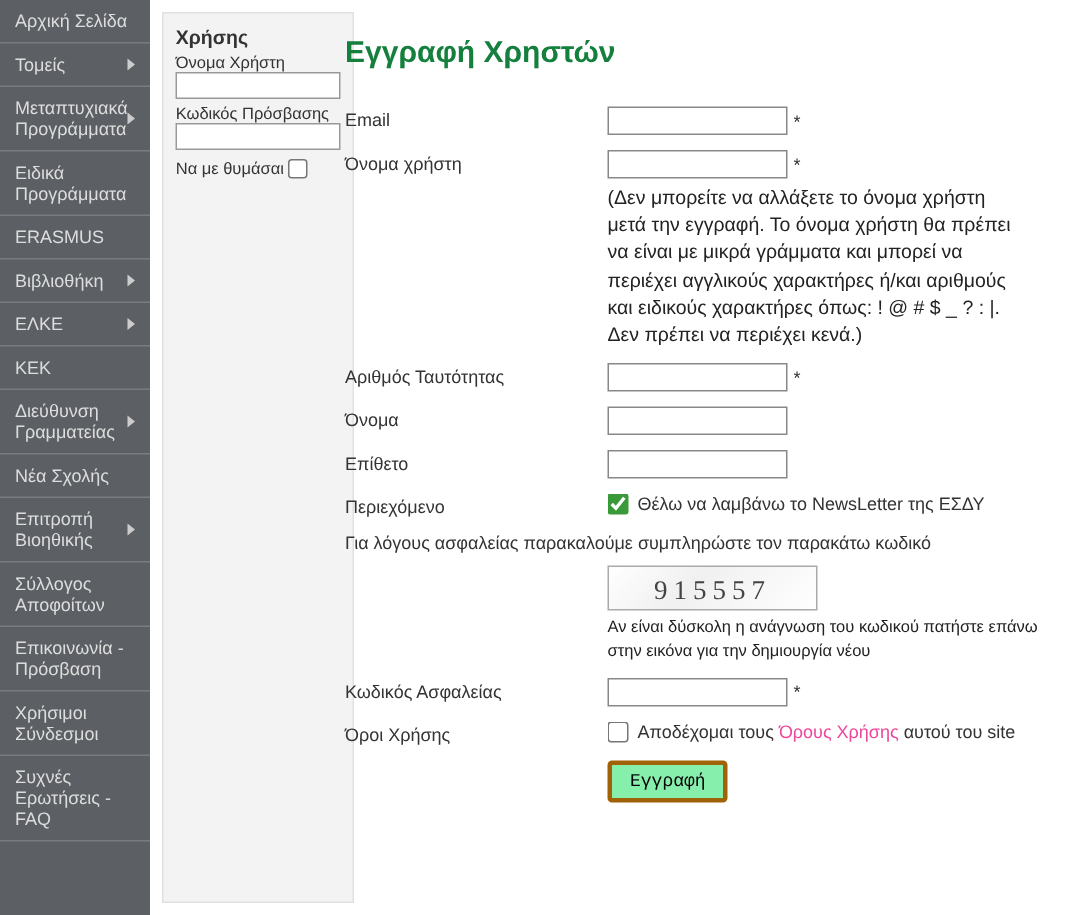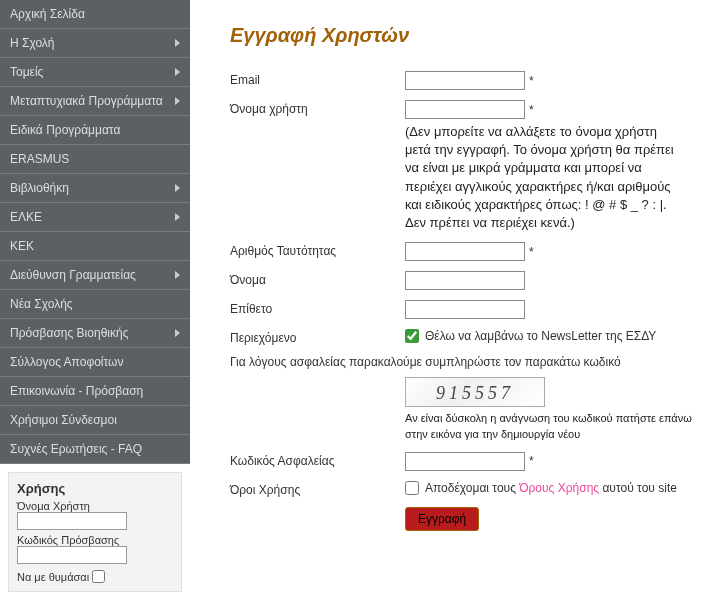--- a/index.html
+++ b/index.html
@@ -1,57 +1,53 @@
 <!DOCTYPE html>
 <html><head>
 <meta charset="utf-8">
 <style>
   * { box-sizing: border-box; margin: 0; padding: 0; }
   body { font-family: Arial, Helvetica, sans-serif; font-size: 12px; color: #333; background: #fff; }
   .page { width: 722px; height: 610px; display: flex; }
-  .sidebar { width: 190px; display: flex; flex-direction: column; }
+  .sidebar { width: 190px; display: flex; flex-direction: row; }
   .nav { background: #5c6065; }
   .nav-item { color: #ddd; padding: 7px 10px; border-bottom: 1px solid #787c80; cursor: pointer; display: flex; justify-content: space-between; align-items: center; }
   .arrow { width: 0; height: 0; border-top: 4px solid transparent; border-bottom: 4px solid transparent; border-left: 5px solid #ccc; }
   .login-box { background: #f3f3f3; border: 1px solid #e0e0e0; margin: 8px; padding: 8px; }
   .login-title { font-weight: bold; font-size: 13px; margin-bottom: 4px; }
   .login-label { font-size: 11px; margin-top: 4px; display: block; }
   .login-input { width: 110px; border: 1px solid #999; height: 18px; font-size: 11px; padding: 1px 3px; }
   .remember-row { display: flex; align-items: center; gap: 3px; margin-top: 6px; font-size: 11px; }
   .main { flex: 1; padding: 10px 20px 10px 40px; }
-  .page-title { font-size: 20px; font-weight: bold; margin: 14px 0 24px 0; color: #a16207; font-style: italic; }
+  .page-title { font-size: 20px; font-weight: bold; margin: 14px 0 24px 0; color: #15803d; }
   .form-row { display: flex; align-items: flex-start; margin-bottom: 10px; }
   .form-label { width: 175px; padding-top: 2px; font-size: 12px; }
   .form-input-cell { flex: 1; }
   .text-input { width: 120px; border: 1px solid #888; height: 19px; font-size: 12px; padding: 1px 3px; }
   .asterisk { margin-left: 4px; }
   .hint { font-size: 13px; color: #222; line-height: 1.4; margin-top: 4px; max-width: 280px; }
   .checkbox-row { display: flex; align-items: center; gap: 6px; }
   .chk { width: 14px; height: 14px; border: 1px solid #4a8; accent-color: #3a9a3a; }
   .chk-blue { width: 14px; height: 14px; border: 1px solid #5aa0d8; background: #e8f0fa; }
   .security-note { margin: 8px 0 8px 0; font-size: 12px; }
   .captcha-cell { padding-left: 175px; }
-  .captcha-img { display: inline-block; width: 140px; height: 30px; border: 1px solid #aaa; background: linear-gradient(135deg,#fff 0%, #f0f0f0 40%, #fff 100%); text-align: center; line-height: 30px; font-family: 'Times New Roman', serif; font-style: italic; font-size: 18px; letter-spacing: 4px; color: #444; position: relative; cursor: pointer; }
+  .captcha-img { display: inline-block; width: 140px; height: 30px; border: 1px solid #aaa; background: linear-gradient(135deg,#fff 0%, #f0f0f0 40%, #fff 100%); text-align: center; line-height: 30px; font-family: 'Times New Roman', serif; font-size: 18px; letter-spacing: 4px; color: #444; position: relative; cursor: pointer; }
   .captcha-hint { font-size: 11px; color: #222; margin-top: 4px; max-width: 300px; line-height: 1.4; }
   .terms-link { color: #ec4899; text-decoration: none; }
   .submit-row { padding-left: 175px; }
-  .submit-btn { background: #b91c1c; border: 1px solid #a16207; border-radius: 3px; padding: 4px 12px; font-size: 12px; cursor: pointer; }
+  .submit-btn { background: #86efac; border: 3px solid #a16207; border-radius: 3px; padding: 4px 12px; font-size: 12px; cursor: pointer; font-family: Liberation Mono, monospace; }
 </style>
 </head>
 <body>
 
 <div class="page">
   <div class="sidebar">
     <div class="nav" id="nav-container">
         <div class="nav-item">
           <span>Αρχική Σελίδα</span>
-        </div>
-        <div class="nav-item">
-          <span>Η Σχολή</span>
-          <span class="arrow"></span>
         </div>
         <div class="nav-item">
           <span>Τομείς</span>
           <span class="arrow"></span>
         </div>
         <div class="nav-item">
           <span>Μεταπτυχιακά Προγράμματα</span>
           <span class="arrow"></span>
         </div>
         <div class="nav-item">
@@ -72,21 +68,21 @@
           <span>ΚΕΚ</span>
         </div>
         <div class="nav-item">
           <span>Διεύθυνση Γραμματείας</span>
           <span class="arrow"></span>
         </div>
         <div class="nav-item">
           <span>Νέα Σχολής</span>
         </div>
         <div class="nav-item">
-          <span>Πρόσβασης Βιοηθικής</span>
+          <span>Επιτροπή Βιοηθικής</span>
           <span class="arrow"></span>
         </div>
         <div class="nav-item">
           <span>Σύλλογος Αποφοίτων</span>
         </div>
         <div class="nav-item">
           <span>Επικοινωνία - Πρόσβαση</span>
         </div>
         <div class="nav-item">
           <span>Χρήσιμοι Σύνδεσμοι</span>

